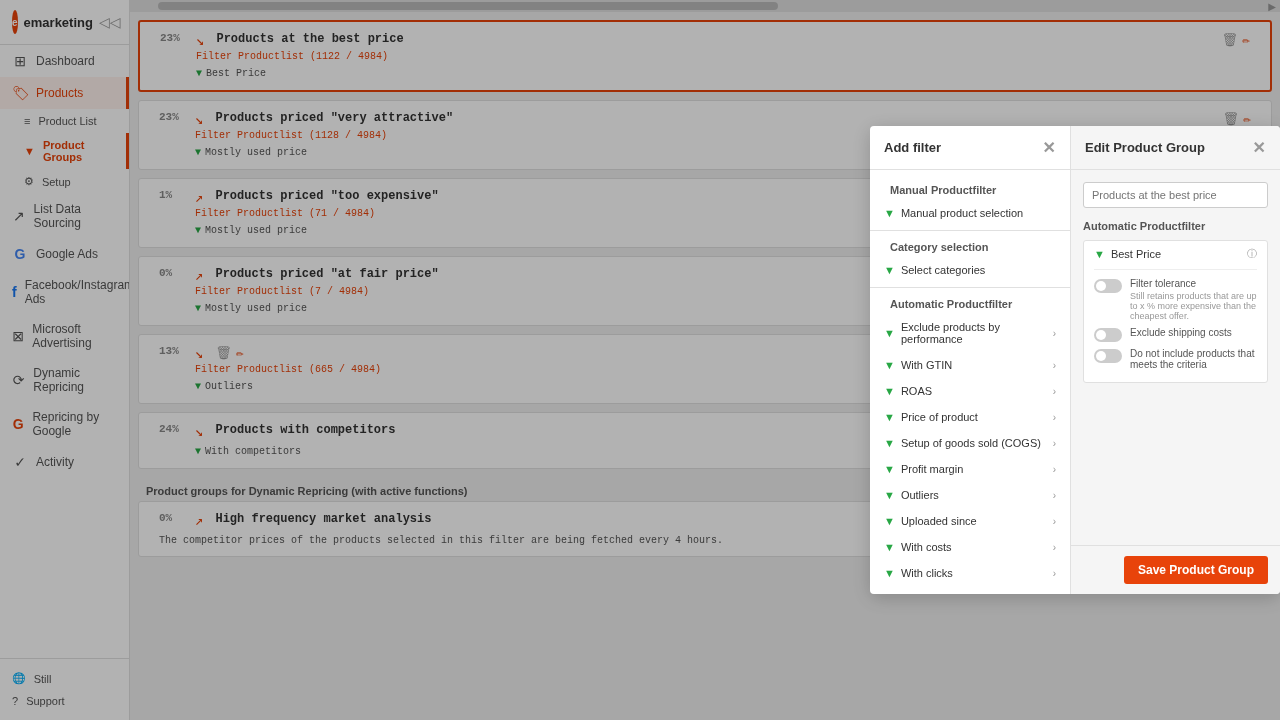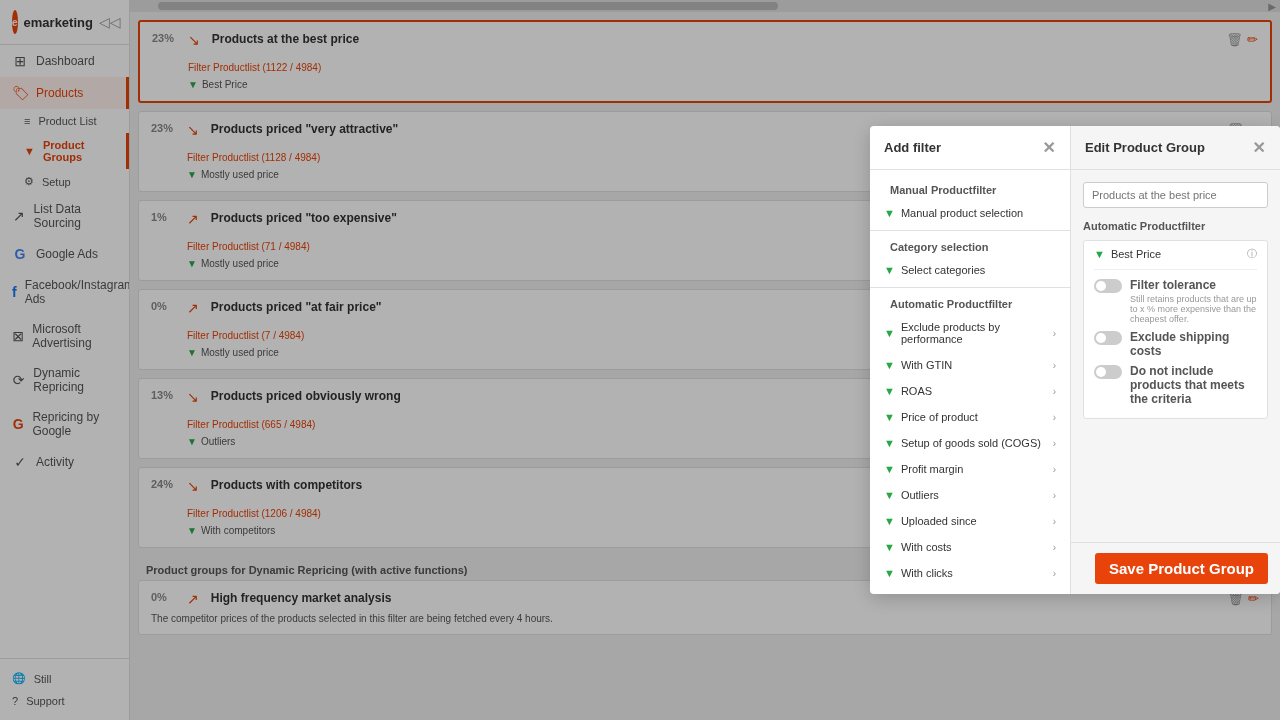--- a/index.html
+++ b/index.html
@@ -21,29 +21,29 @@
     .sidebar-bottom { padding: 8px 12px; border-top: 1px solid #e0e0e0; }
     .sidebar-bottom-item { display: flex; align-items: center; gap: 8px; padding: 5px 0; cursor: pointer; color: #555; font-size: 11px; }
 
     
     .main { flex: 1; display: flex; flex-direction: column; overflow: hidden; position: relative; }
     .scrollbar-area { height: 12px; background: #e0e0e0; position: relative; }
     .scrollbar-thumb { height: 8px; background: #bbb; border-radius: 4px; position: absolute; top: 2px; left: 28px; width: 620px; }
     .scroll-arrow { position: absolute; right: 0; top: 0; height: 12px; width: 16px; display: flex; align-items: center; justify-content: center; color: #999; font-size: 10px; cursor: pointer; }
 
     .product-list { flex: 1; overflow-y: auto; padding: 8px; }
-    .product-card { background: #fff; border: 1px solid #e0e0e0; border-radius: 3px; margin-bottom: 8px; padding: 10px 12px; position: relative; }
+    .product-card { background: #fff; border: 1px solid #e0e0e0; border-radius: 3px; margin-bottom: 8px; padding: 10px 20px; position: relative; font-family: Liberation Mono, monospace; }
     .product-card.selected { border: 2px solid #e8430a; }
     .product-card-header { display: flex; align-items: flex-start; gap: 8px; }
     .percent-badge { font-size: 11px; font-weight: bold; color: #888; min-width: 28px; }
     .trend-icon { font-size: 14px; color: #e8430a; margin-right: 4px; }
     .product-title { font-size: 12px; font-weight: bold; color: #333; flex: 1; }
     .product-actions { display: flex; gap: 4px; }
     .action-btn { cursor: pointer; font-size: 13px; color: #999; }
-    .filter-link { font-size: 10px; color: #e8430a; margin-top: 14px; margin-left: 36px; }
+    .filter-link { font-size: 10px; color: #e8430a; margin-top: 2px; margin-left: 36px; }
     .filter-badge { display: inline-flex; align-items: center; gap: 4px; margin-top: 6px; margin-left: 36px; font-size: 10px; color: #555; }
     .filter-badge-icon { color: #28a745; font-size: 10px; }
     .section-header { padding: 8px 8px 4px 8px; font-size: 11px; font-weight: bold; color: #555; }
 
     
     .overlay { position: fixed; top: 0; left: 0; width: 100%; height: 100%; background: rgba(0,0,0,0.3); z-index: 100; display: flex; align-items: center; justify-content: flex-end; }
     .modal-container { display: flex; background: transparent; gap: 0; border-radius: 4px; overflow: hidden; box-shadow: 0 4px 20px rgba(0,0,0,0.2); }
 
     
     .modal-left { width: 200px; background: #fff; display: flex; flex-direction: column; }
@@ -66,24 +66,24 @@
     .section-label { font-size: 11px; font-weight: bold; color: #555; margin-bottom: 8px; }
     .productfilter-item { background: #fff; border: 1px solid #e0e0e0; border-radius: 3px; padding: 6px 10px; margin-bottom: 6px; }
     .pf-main { display: flex; align-items: center; gap: 6px; font-size: 11px; color: #333; }
     .pf-icon { color: #28a745; font-size: 11px; }
     .pf-options { margin-top: 8px; padding-top: 8px; border-top: 1px solid #eee; }
     .pf-option-row { display: flex; align-items: flex-start; gap: 8px; margin-bottom: 6px; }
     .toggle-switch { position: relative; width: 28px; height: 14px; flex-shrink: 0; margin-top: 1px; }
     .toggle-switch input { opacity: 0; width: 0; height: 0; }
     .toggle-slider { position: absolute; top: 0; left: 0; right: 0; bottom: 0; background: #ccc; border-radius: 7px; }
     .toggle-slider:before { content: ''; position: absolute; width: 10px; height: 10px; left: 2px; bottom: 2px; background: white; border-radius: 50%; }
-    .pf-option-text { font-size: 12px; color: #555; font-weight: bold; }
+    .pf-option-text { font-size: 10px; color: #555; }
     .pf-option-desc { font-size: 9px; color: #999; margin-top: 2px; }
     .modal-right-footer { padding: 10px 12px; border-top: 1px solid #e0e0e0; display: flex; justify-content: flex-end; background: #f5f5f5; }
-    .save-btn { background: #e8430a; color: white; border: none; border-radius: 3px; padding: 7px 14px; font-size: 15px; cursor: pointer; font-weight: bold; }
+    .save-btn { background: #e8430a; color: white; border: none; border-radius: 3px; padding: 7px 14px; font-size: 12px; cursor: pointer; font-weight: bold; }
   </style>
 </head>
 <body>
 
 <div class="sidebar">
   <div class="sidebar-logo">
     <div class="logo-icon">e</div>
     <span class="logo-text">emarketing</span>
     <span class="sidebar-collapse">◁◁</span>
   </div>
@@ -224,21 +224,20 @@
       <div class="filter-badge">
         <span class="filter-badge-icon">▼</span>
         <span>Mostly used price</span>
       </div>
     </div>
 
     <div class="product-card">
       <div class="product-card-header">
         <span class="percent-badge">13%</span>
         <span class="trend-icon">↘</span>
-        <span class="product-title">Products priced obviously wrong</span>
         <div class="product-actions">
           <span class="action-btn">🗑</span>
           <span class="action-btn" style="color:#e8430a;">✏</span>
         </div>
       </div>
       <div class="filter-link">Filter Productlist (665 / 4984)</div>
       <div class="filter-badge">
         <span class="filter-badge-icon">▼</span>
         <span>Outliers</span>
       </div>
@@ -247,21 +246,20 @@
     <div class="product-card">
       <div class="product-card-header">
         <span class="percent-badge">24%</span>
         <span class="trend-icon">↘</span>
         <span class="product-title">Products with competitors</span>
         <div class="product-actions">
           <span class="action-btn">🗑</span>
           <span class="action-btn" style="color:#e8430a;">✏</span>
         </div>
       </div>
-      <div class="filter-link">Filter Productlist (1206 / 4984)</div>
       <div class="filter-badge">
         <span class="filter-badge-icon">▼</span>
         <span>With competitors</span>
       </div>
     </div>
 
     <div class="section-header">
       <span>Product groups for Dynamic Repricing (with active functions)</span>
     </div>
 

